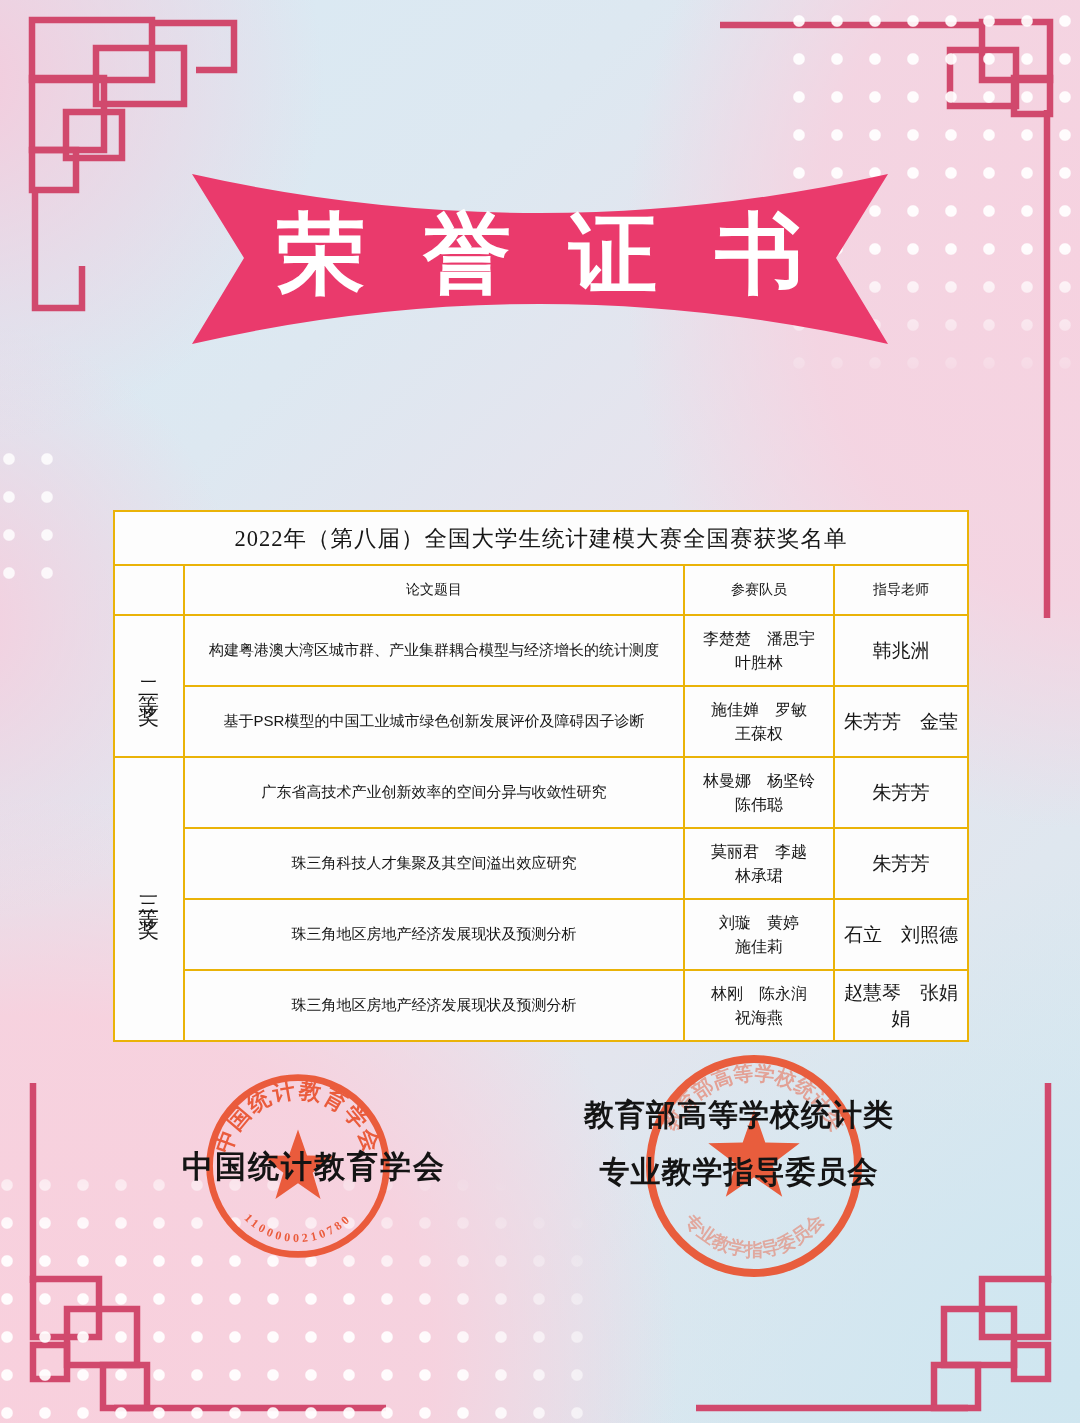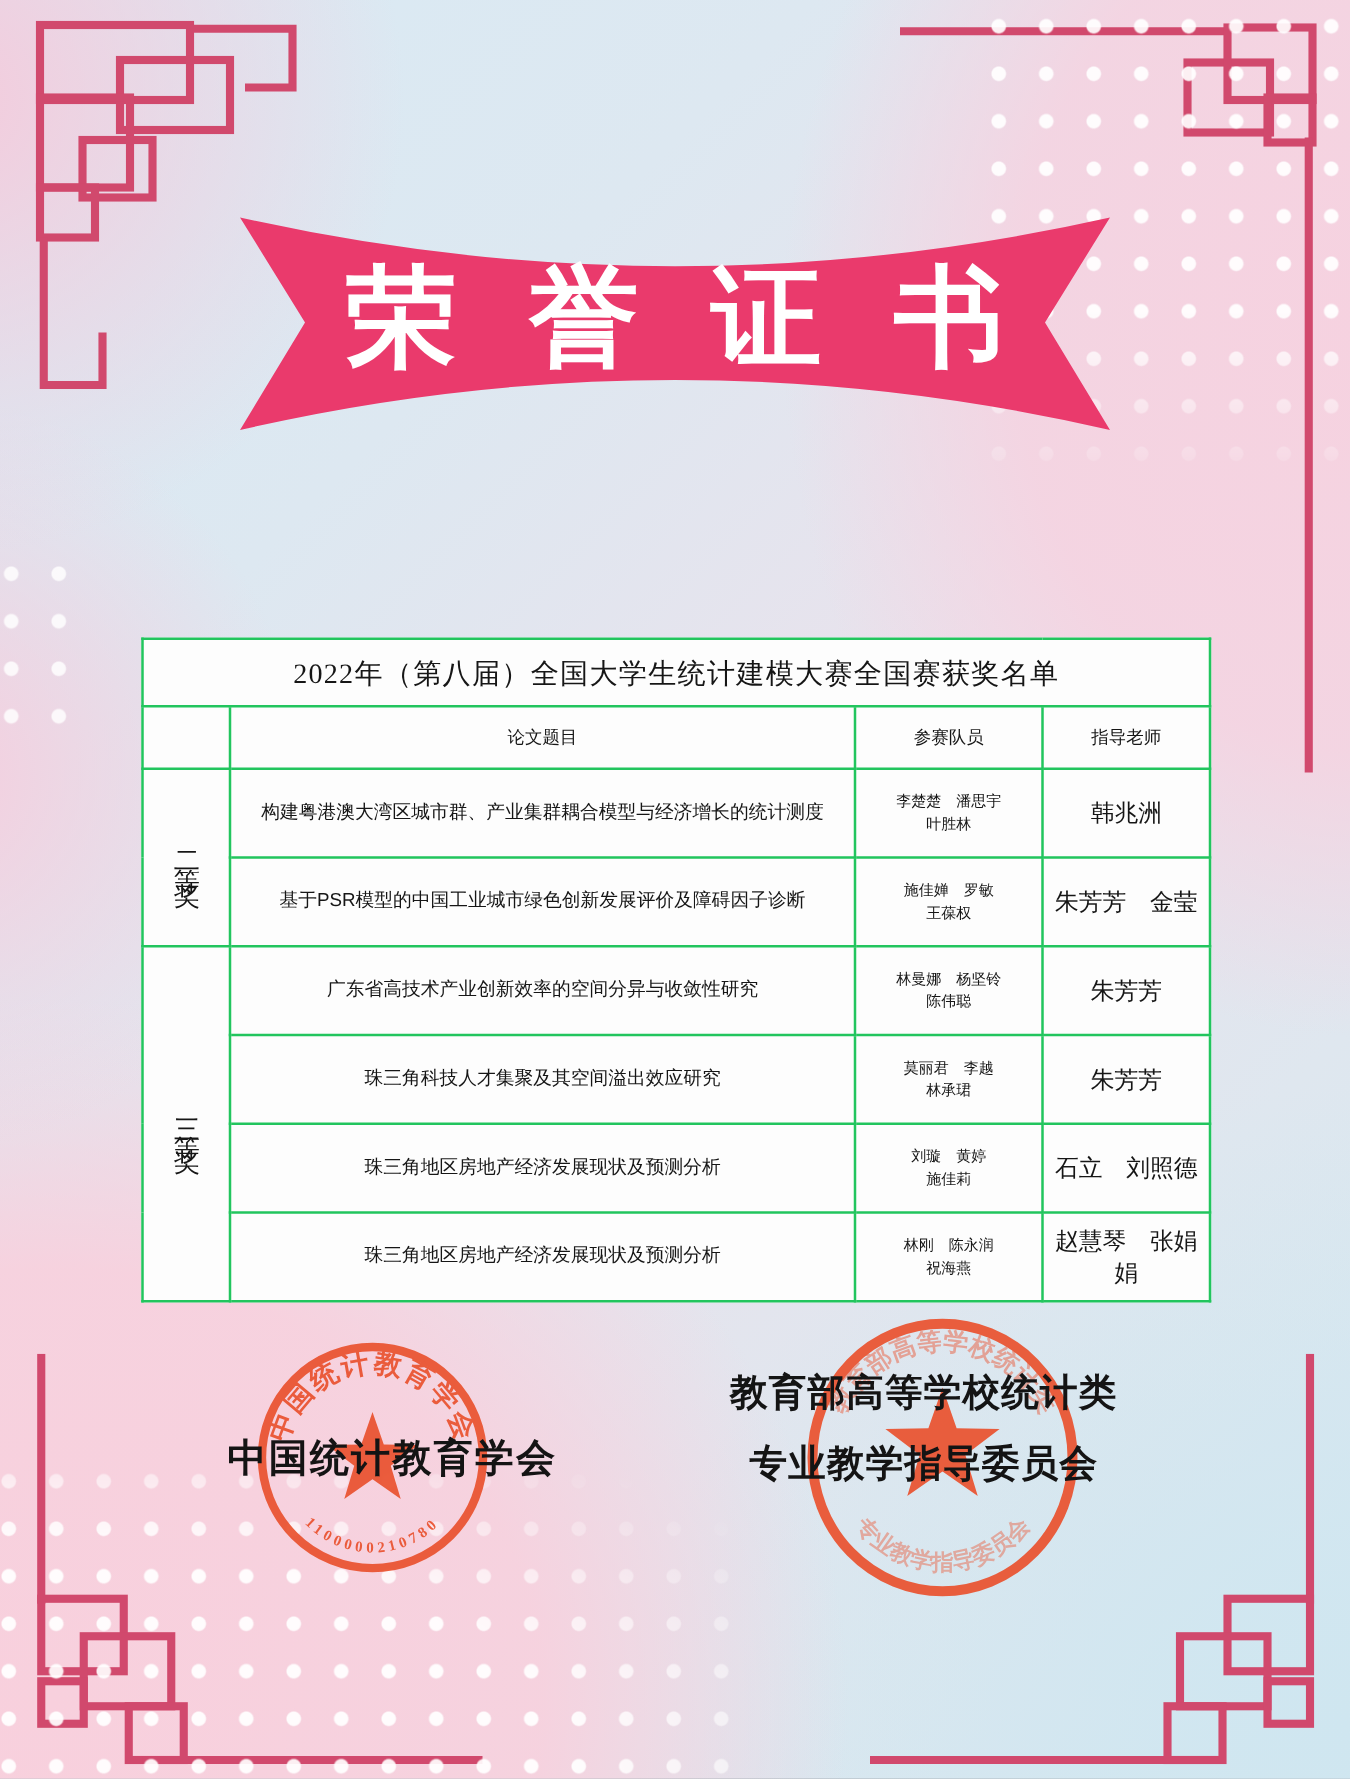--- a/index.html
+++ b/index.html
@@ -36,27 +36,27 @@
   .ribbon-wrap svg{position:absolute;inset:0;}
   .ribbon-text{
     position:absolute;inset:0;display:flex;align-items:center;justify-content:center;
     font-family:"Liberation Serif",serif;font-weight:bold;font-size:88px;color:#ffffff;
     letter-spacing:58px;padding-left:58px;box-sizing:border-box;padding-bottom:6px;}
   
   .award-table{
     position:absolute;left:113px;top:510px;width:854px;border-collapse:collapse;
     background:#fdfdfd;table-layout:fixed;}
   .award-table td,.award-table th{
-    border:2px solid #22c55e;text-align:center;vertical-align:middle;
+    border:2px solid #eab308;text-align:center;vertical-align:middle;
     font-weight:normal;color:#161616;padding:2px 8px;box-sizing:border-box;}
   .t-title{height:54px;font-family:"Liberation Serif",serif;font-weight:bold;font-size:22.5px;letter-spacing:1px;}
   .t-head{height:50px;font-size:14px;}
   .data-row{height:71px;}
   .paper{font-size:15px;line-height:1.38;}
-  .members{font-size:12px;line-height:1.45;}
+  .members{font-size:16px;line-height:1.45;}
   .adv{font-size:19px;}
   .vtext{writing-mode:vertical-rl;letter-spacing:12px;font-size:21px;display:inline-block;line-height:1;}
   
   .seal{position:absolute;z-index:1;opacity:.93;}
   #seal-left{left:200px;top:1068px;width:196px;height:198px;}
   #seal-right{left:642px;top:1054px;width:224px;height:224px;}
   .seal .ring{stroke:#ea5330;fill:none;}
   .seal .star{fill:#ea5330;}
   .seal text{fill:#ea5330;font-family:"Liberation Serif",serif;font-weight:bold;}
   .org-left{

